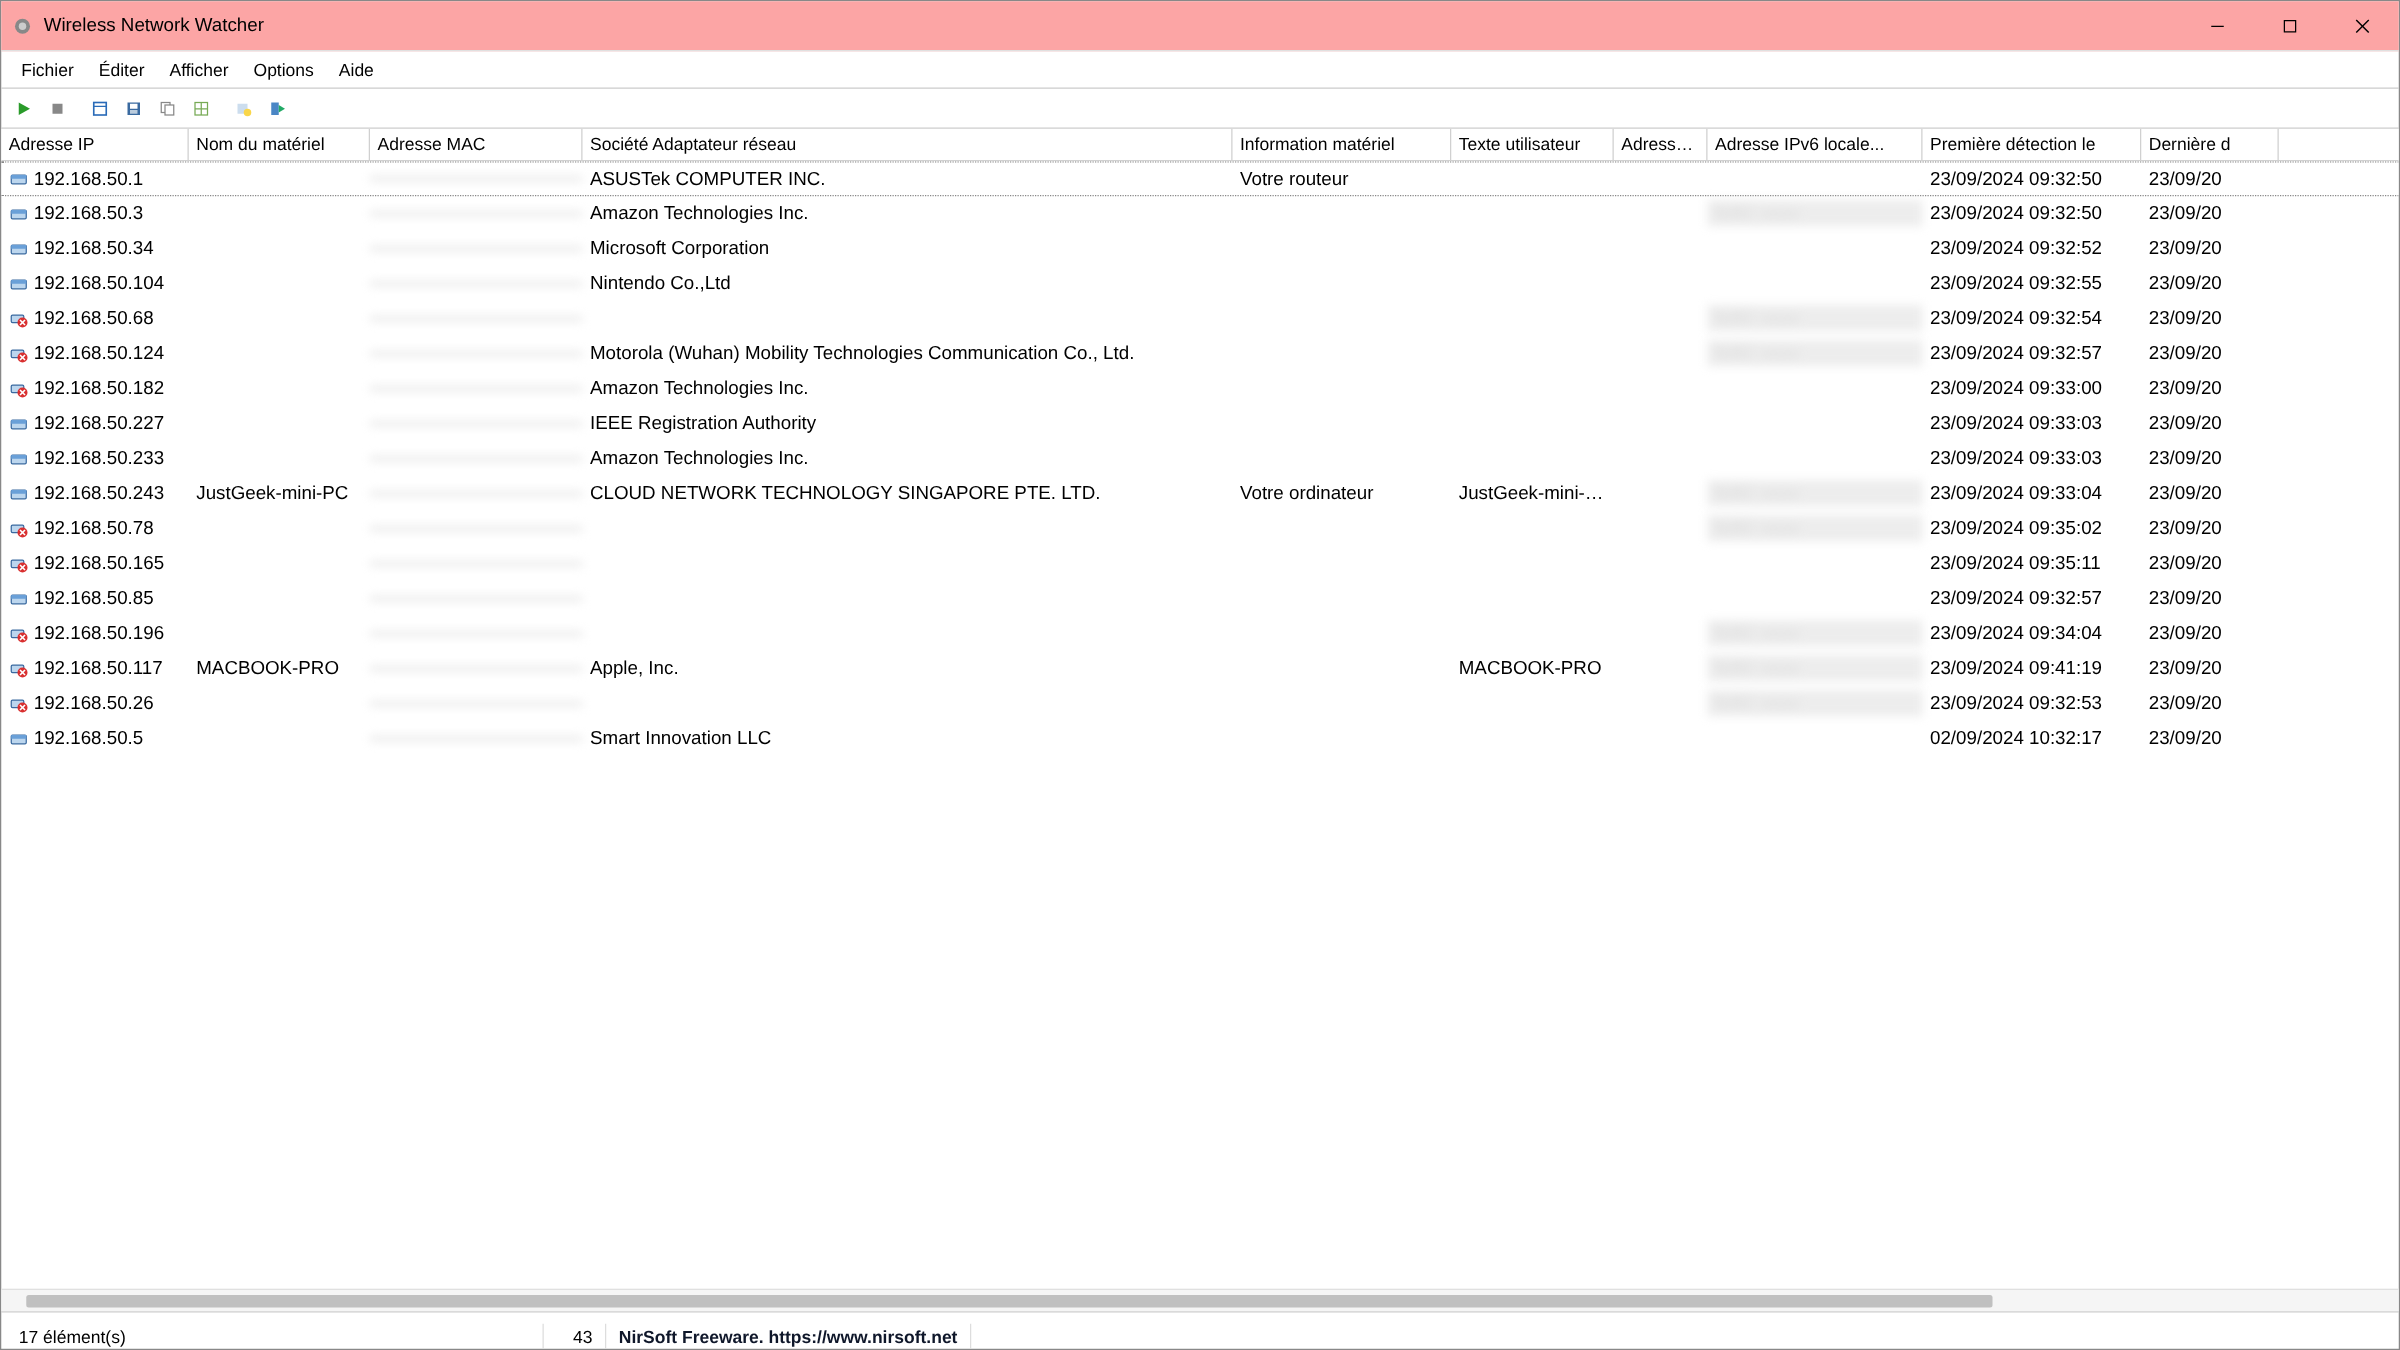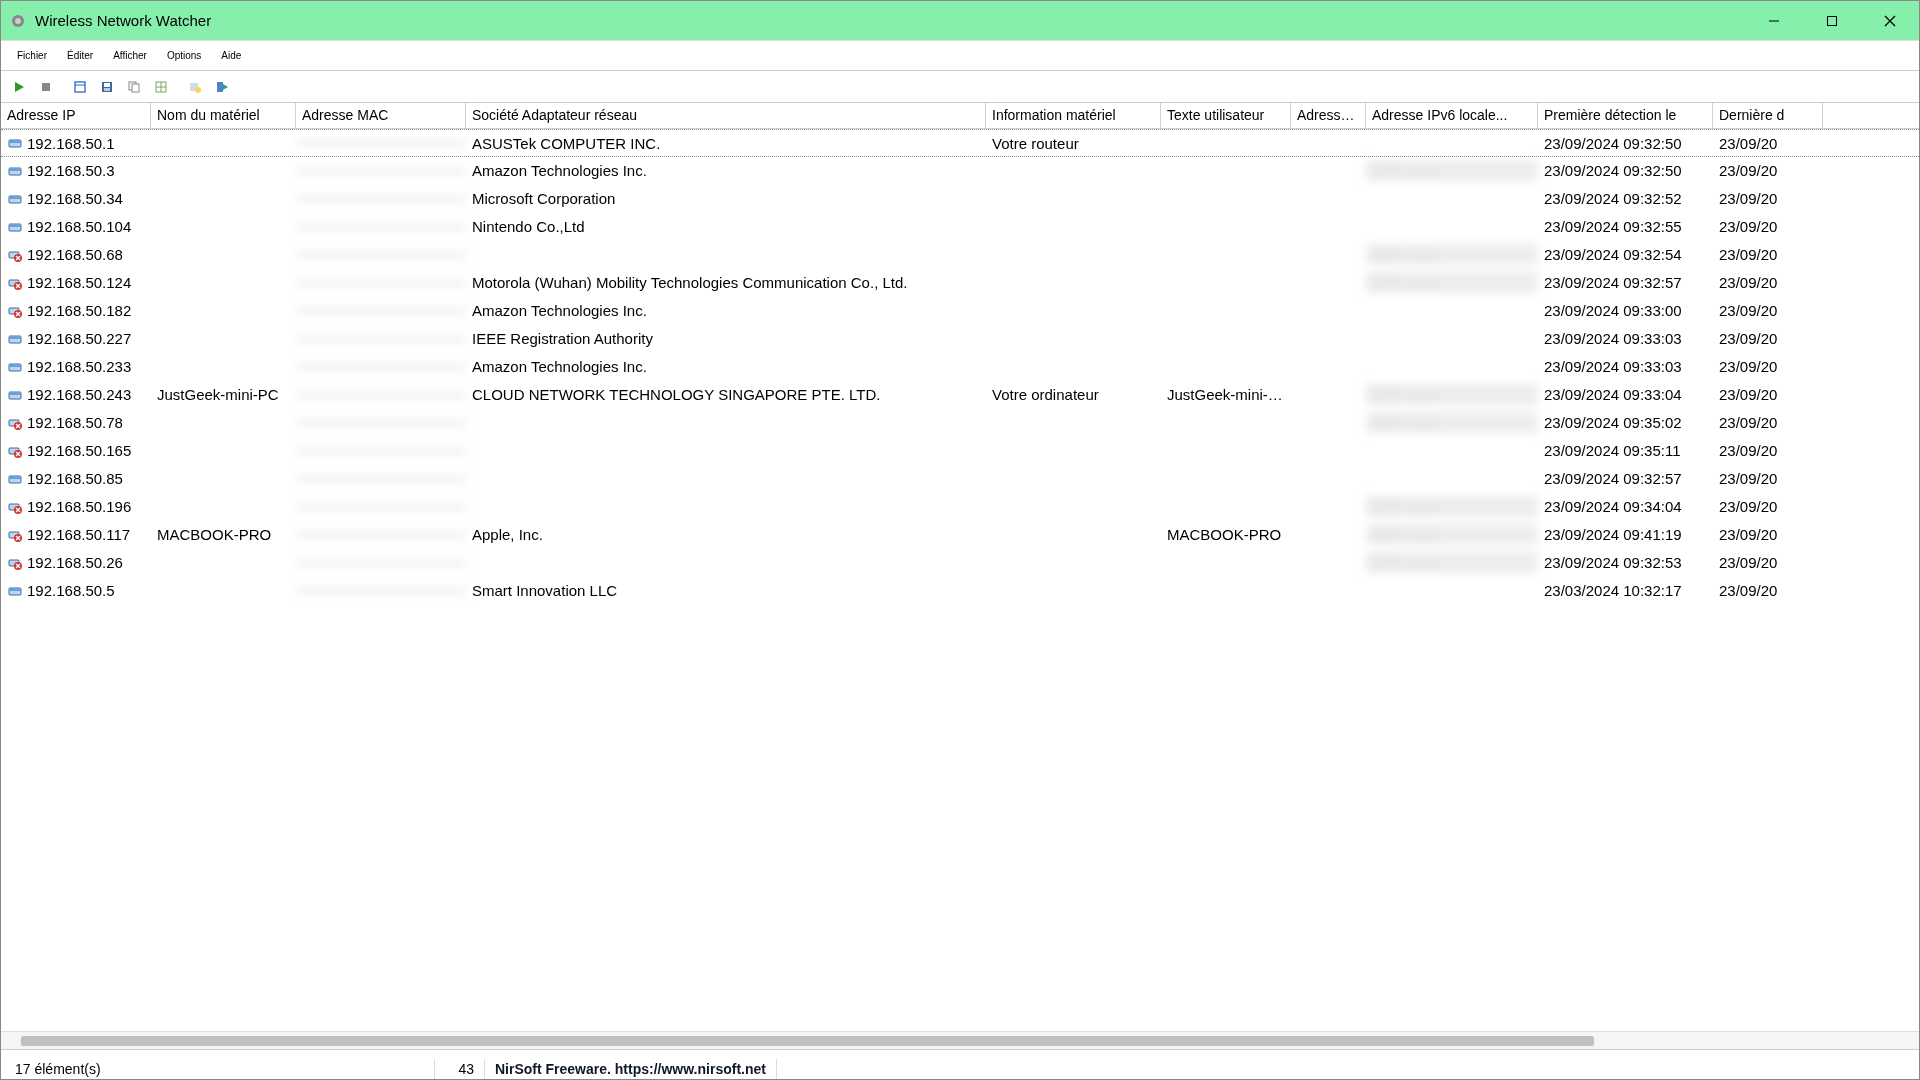--- a/index.html
+++ b/index.html
@@ -17,21 +17,21 @@
   display: flex;
   flex-direction: column;
   border: 1px solid #888;
   background: #fff;
 }
 .titlebar {
   height: 40px;
   display: flex;
   align-items: center;
   padding-left: 8px;
-  background: #86efac;
+  background: #fca5a5;
   border-bottom: 1px solid #e0e0e0;
 }
 .titlebar .app-icon {
   width: 18px; height: 18px;
   margin-right: 8px;
   display: inline-flex;
   align-items: center;
   justify-content: center;
 }
 .titlebar .title {
@@ -50,21 +50,21 @@
   font-size: 14px;
   cursor: pointer;
 }
 
 .menubar {
   height: 30px;
   display: flex;
   align-items: center;
   padding: 0 6px;
   border-bottom: 1px solid #ccc;
-  font-size: 10px;
+  font-size: 14px;
 }
 .menubar .menu-item {
   padding: 4px 10px;
   cursor: pointer;
 }
 
 .toolbar {
   height: 32px;
   display: flex;
   align-items: center;
@@ -659,21 +659,21 @@
             </span>
             <span>192.168.50.5</span>
           </div>
           <div class="cell w-name"></div>
           <div class="cell mac w-mac blur">      </div>
           <div class="cell w-company">Smart Innovation LLC</div>
           <div class="cell w-info"></div>
           <div class="cell w-user"></div>
           <div class="cell w-ipv6"></div>
           <div class="cell ipv6loc w-ipv6loc"></div>
-          <div class="cell w-first">23/03/2024 10:32:17</div>
+          <div class="cell w-first">02/09/2024 10:32:17</div>
           <div class="cell w-last">23/09/20</div>
         </div>
       </div>
     <div class="hscroll">
       <div class="thumb"></div>
     </div>
   </div>
 
   <div class="statusbar">
     <div class="panel count">17 élément(s)</div>

